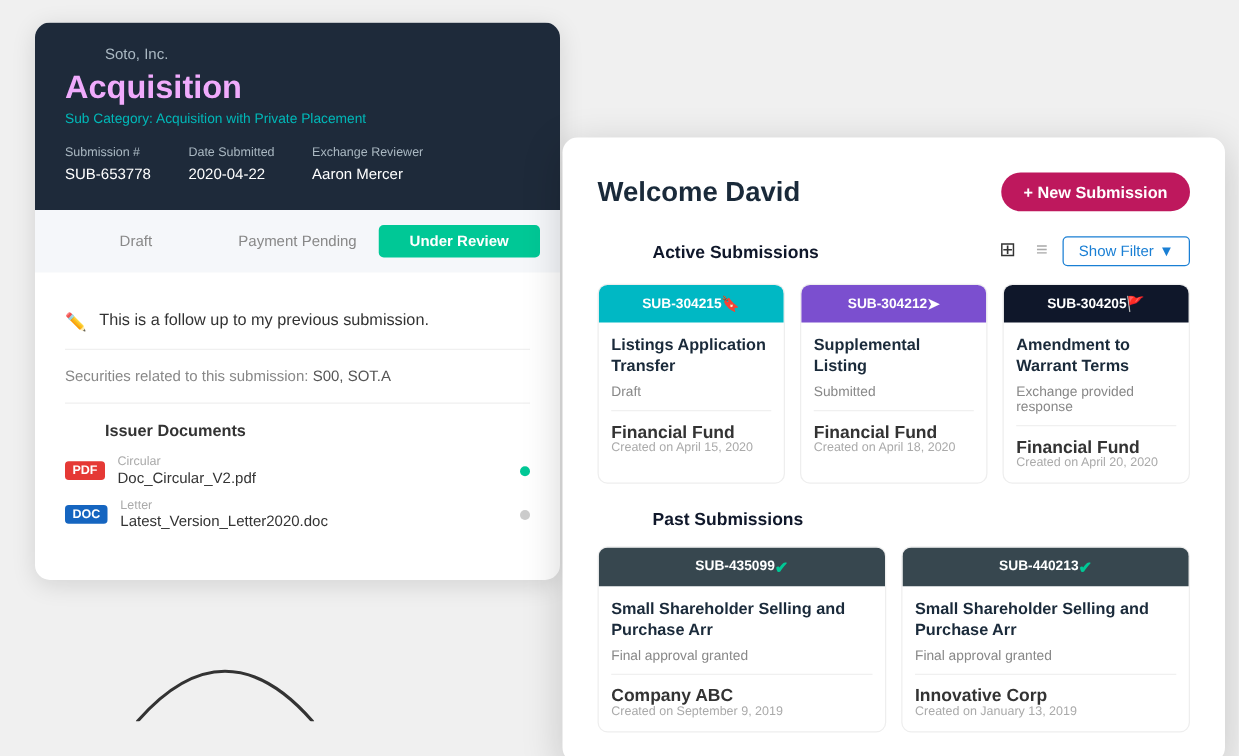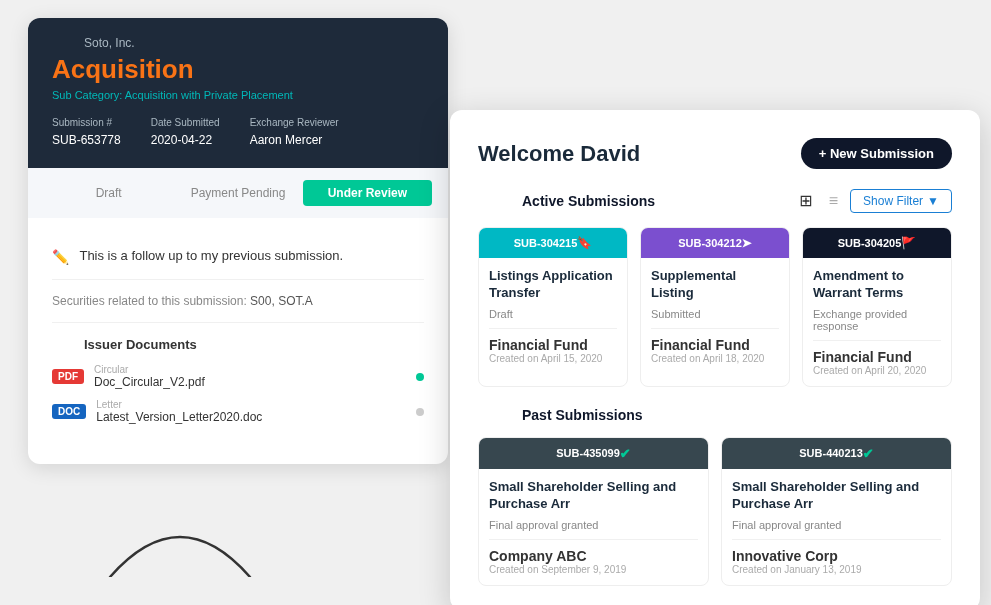--- a/index.html
+++ b/index.html
@@ -30,21 +30,21 @@
     }
 
     .company-name {
       color: #aab8c2;
       font-size: 12px;
       margin-bottom: 4px;
       margin-left: 32px;
     }
 
     .acquisition-title {
-      color: #f97316;
+      color: #f0abfc;
       font-size: 26px;
       font-weight: 700;
       margin-bottom: 4px;
     }
 
     .sub-category {
       color: #00b8b8;
       font-size: 11px;
       margin-bottom: 16px;
     }
@@ -203,21 +203,21 @@
       margin-bottom: 20px;
     }
 
     .welcome-title {
       font-size: 22px;
       font-weight: 700;
       color: #1a2a3a;
     }
 
     .new-submission-btn {
-      background: #0f172a;
+      background: #be185d;
       color: #fff;
       border: none;
       border-radius: 20px;
       padding: 8px 18px;
       font-size: 13px;
       font-weight: 600;
       cursor: pointer;
       display: flex;
       align-items: center;
       gap: 6px;

